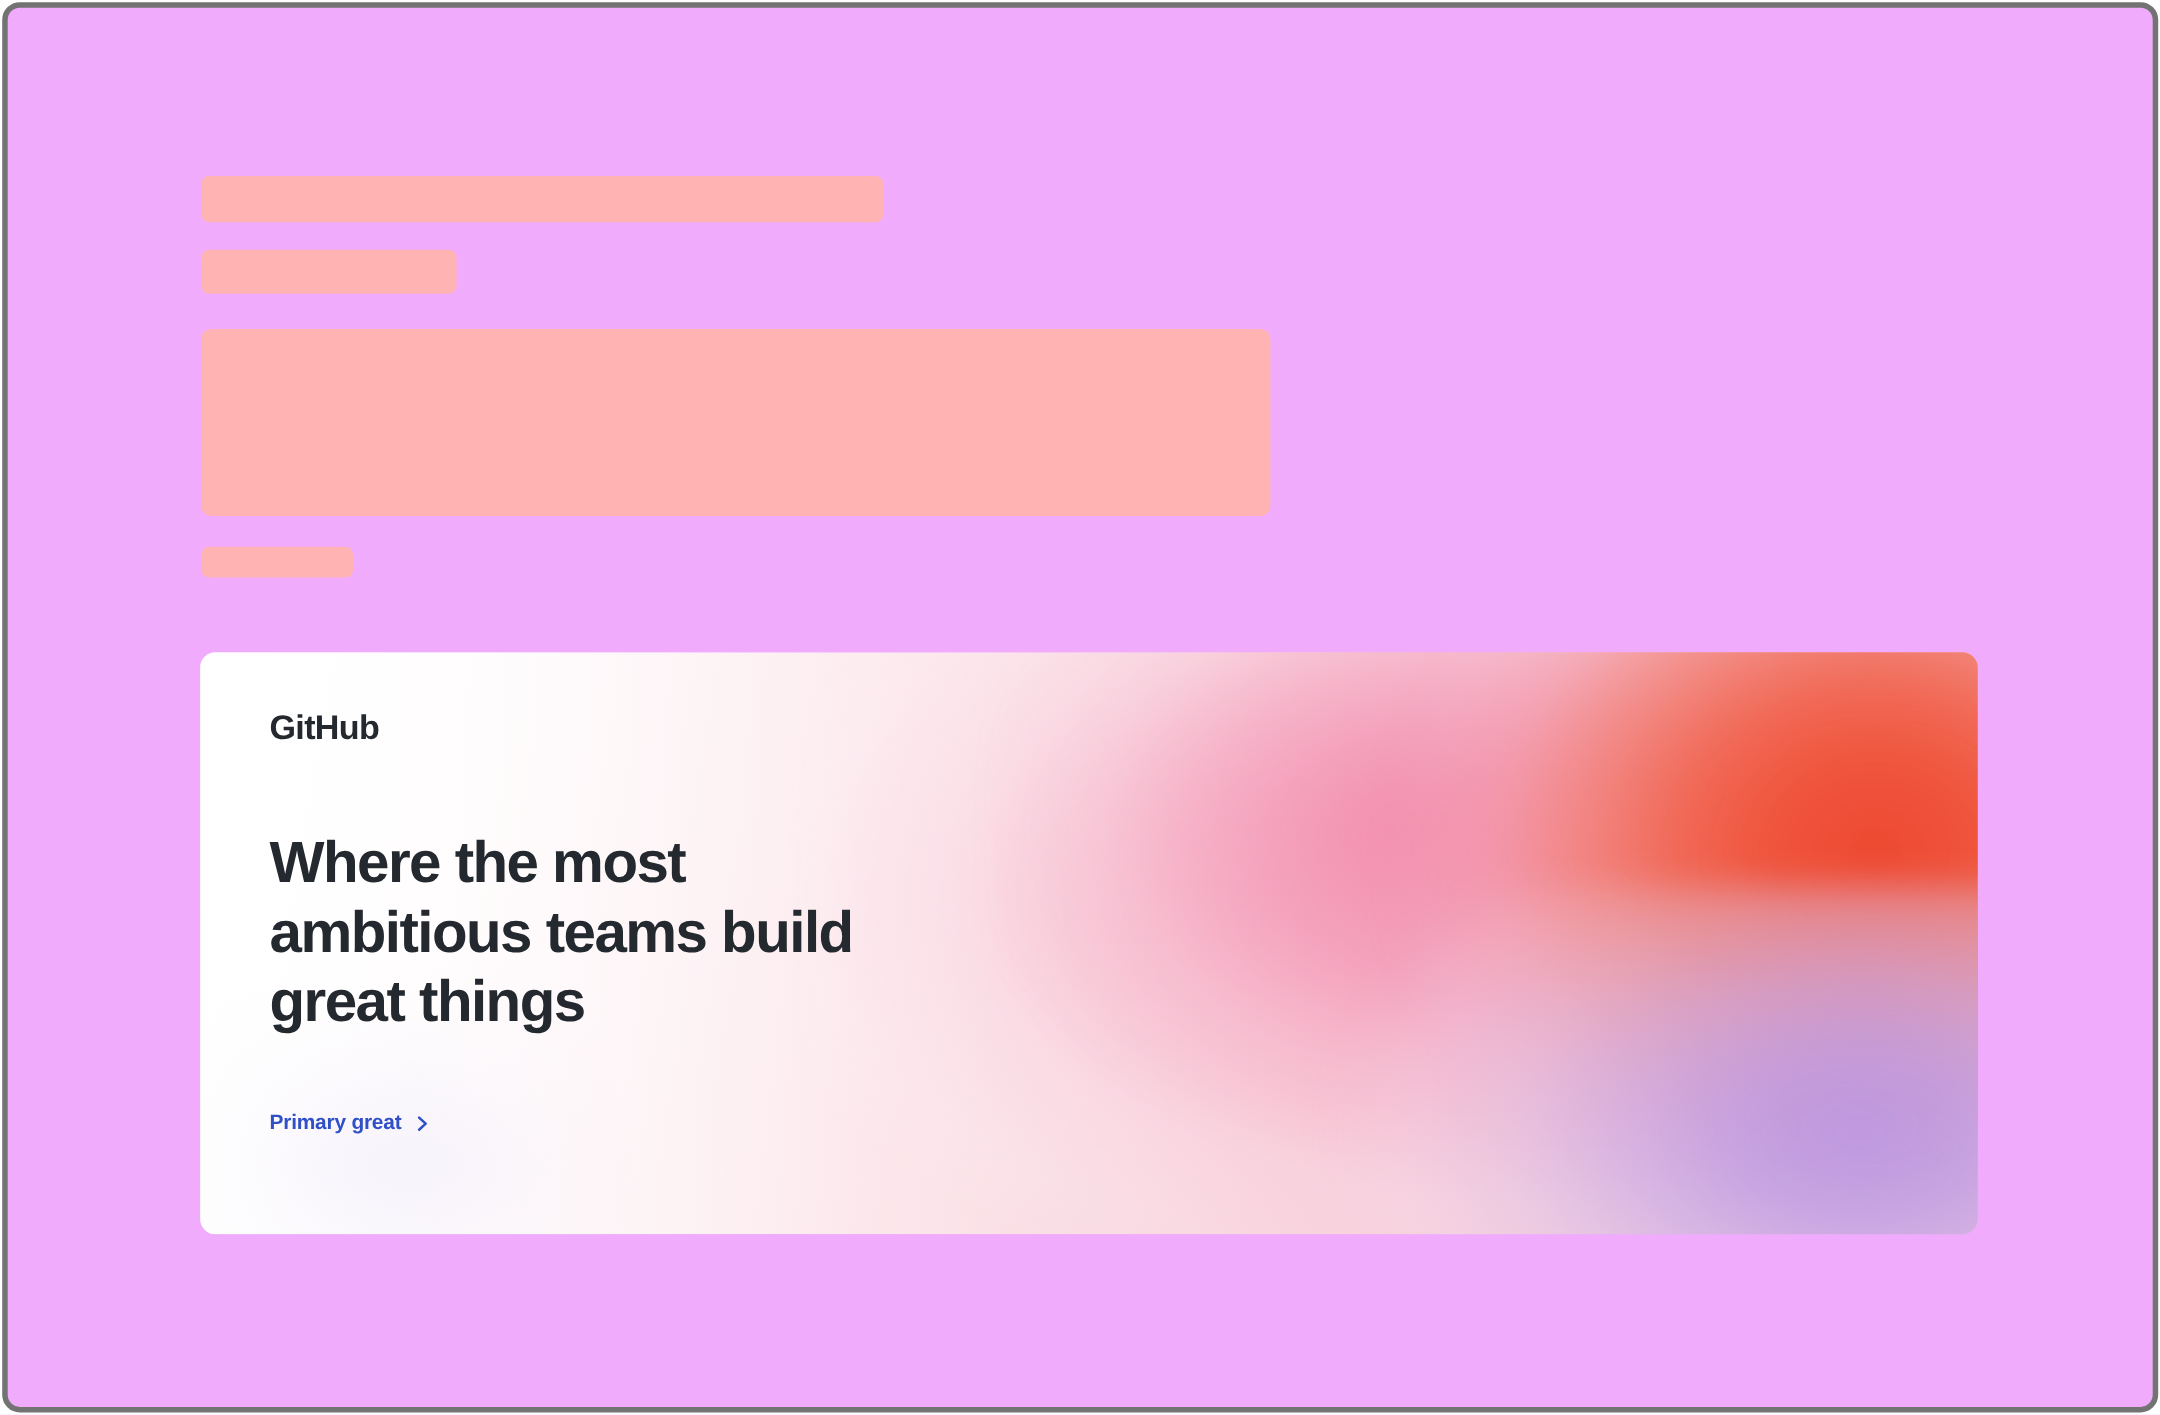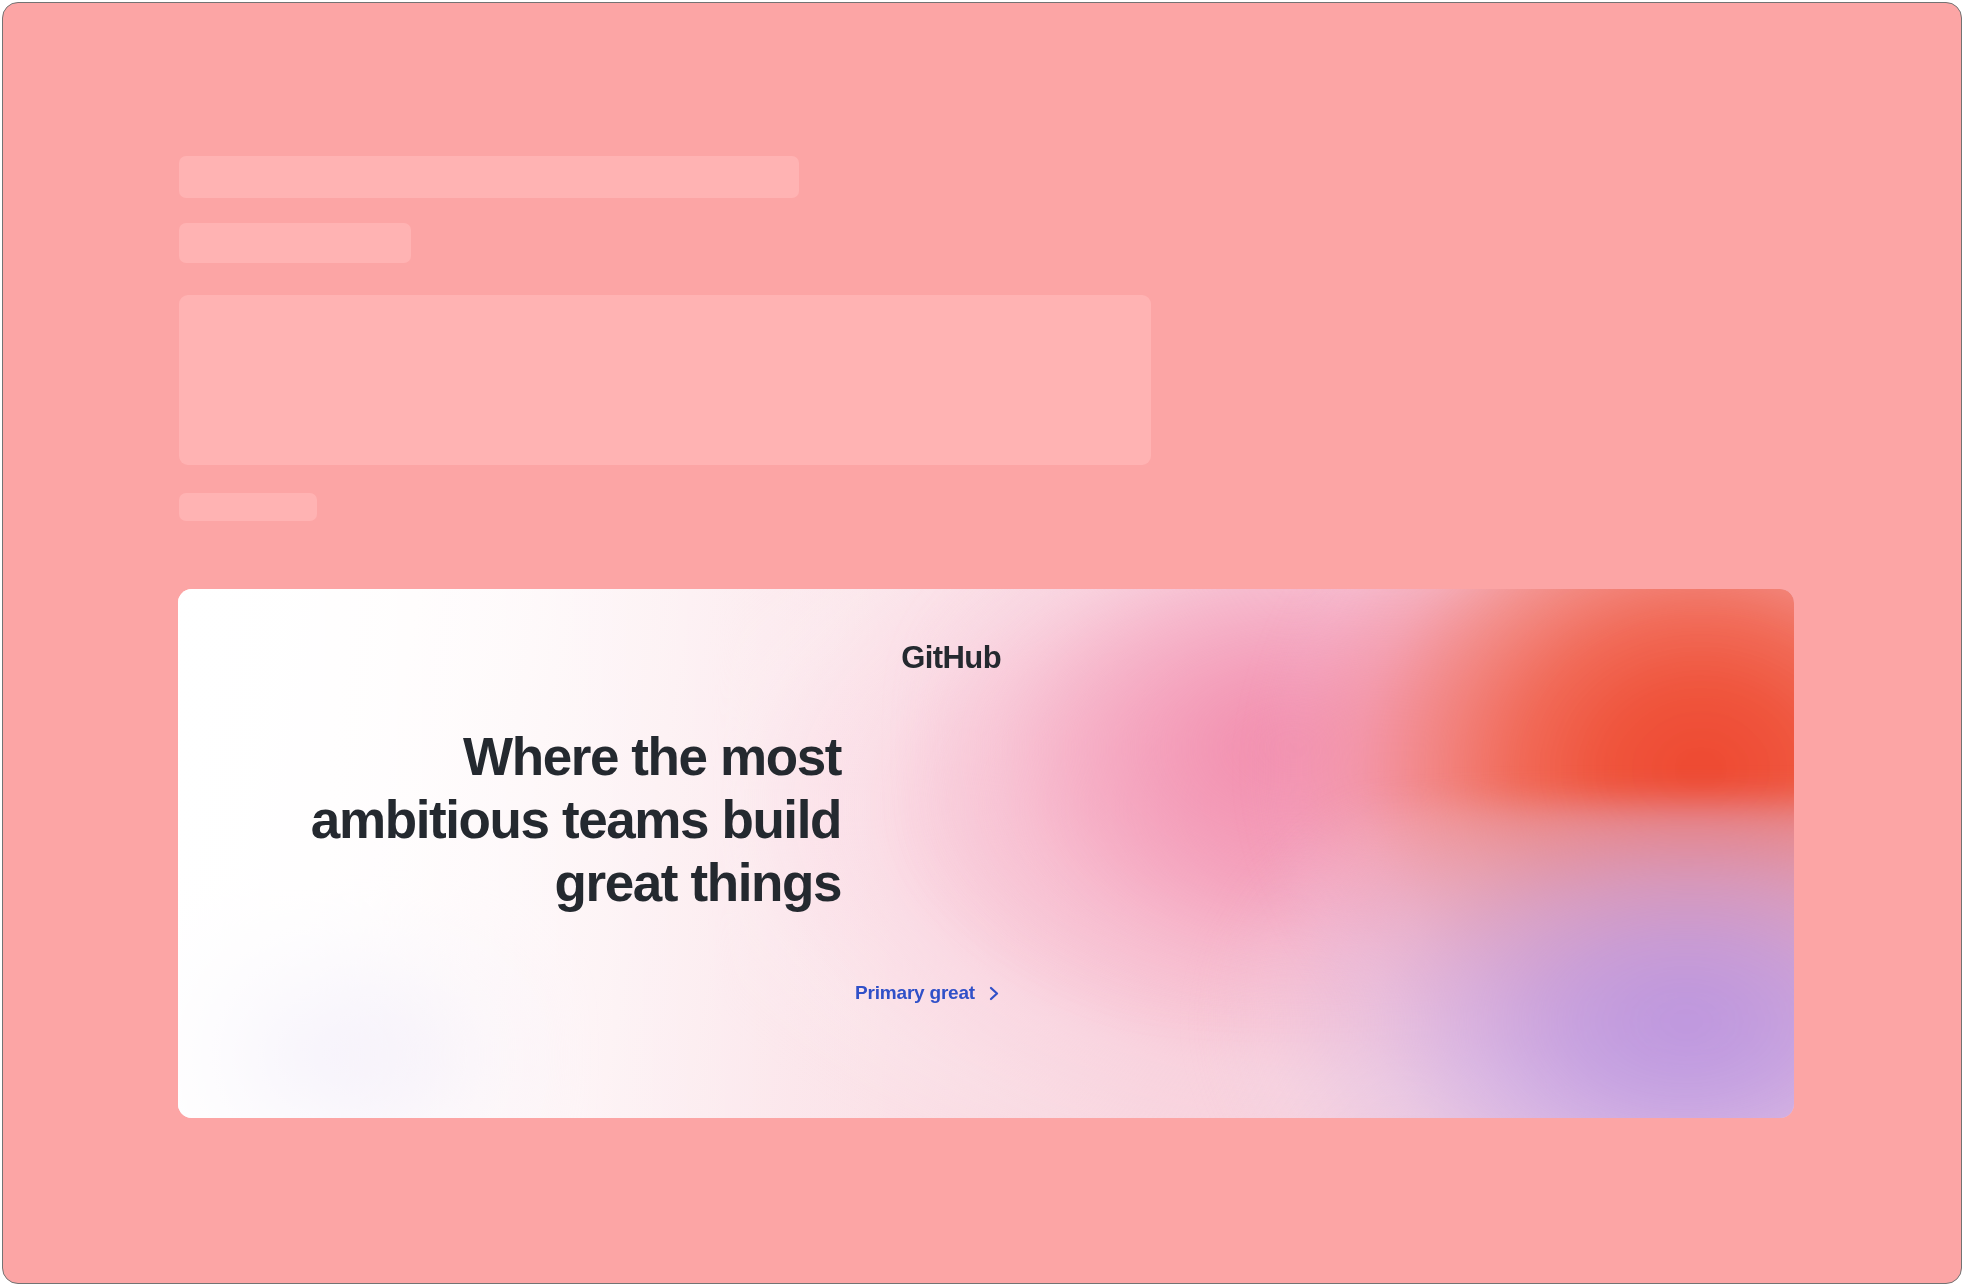--- a/index.html
+++ b/index.html
@@ -12,25 +12,24 @@
     overflow: hidden;
   }
 
   
   #page-frame {
     position: absolute;
     left: 2px;
     top: 2px;
     width: 1960px;
     height: 1282px;
-    background: #fca5a5;
-    border: 1px solid #737373;
+    background: #f0abfc;
+    border: 5px solid #737373;
     border-radius: 16px;
     overflow: hidden;
-    text-align: right;
   }
 
   
   .placeholder-block {
     position: absolute;
     background: #FFB3B3;
     border-radius: 8px;
   }
   #ph-1 { left: 176px; top: 153px;  width: 620px; height: 42px;  border-radius: 7px; }
   #ph-2 { left: 176px; top: 220px;  width: 232px; height: 40px;  border-radius: 7px; }
@@ -176,21 +175,21 @@
 
   #brand-name {
     font-size: 31px;
     font-weight: 700;
     letter-spacing: -0.6px;
     color: #24292f;
     line-height: 1.1;
   }
 
   #card-headline {
-    margin-top: 50px;
+    margin-top: 74px;
     font-size: 53px;
     font-weight: 700;
     letter-spacing: -1.4px;
     line-height: 1.19;
     color: #24292f;
     max-width: 600px;
   }
 
   #primary-action {
     display: inline-flex;

